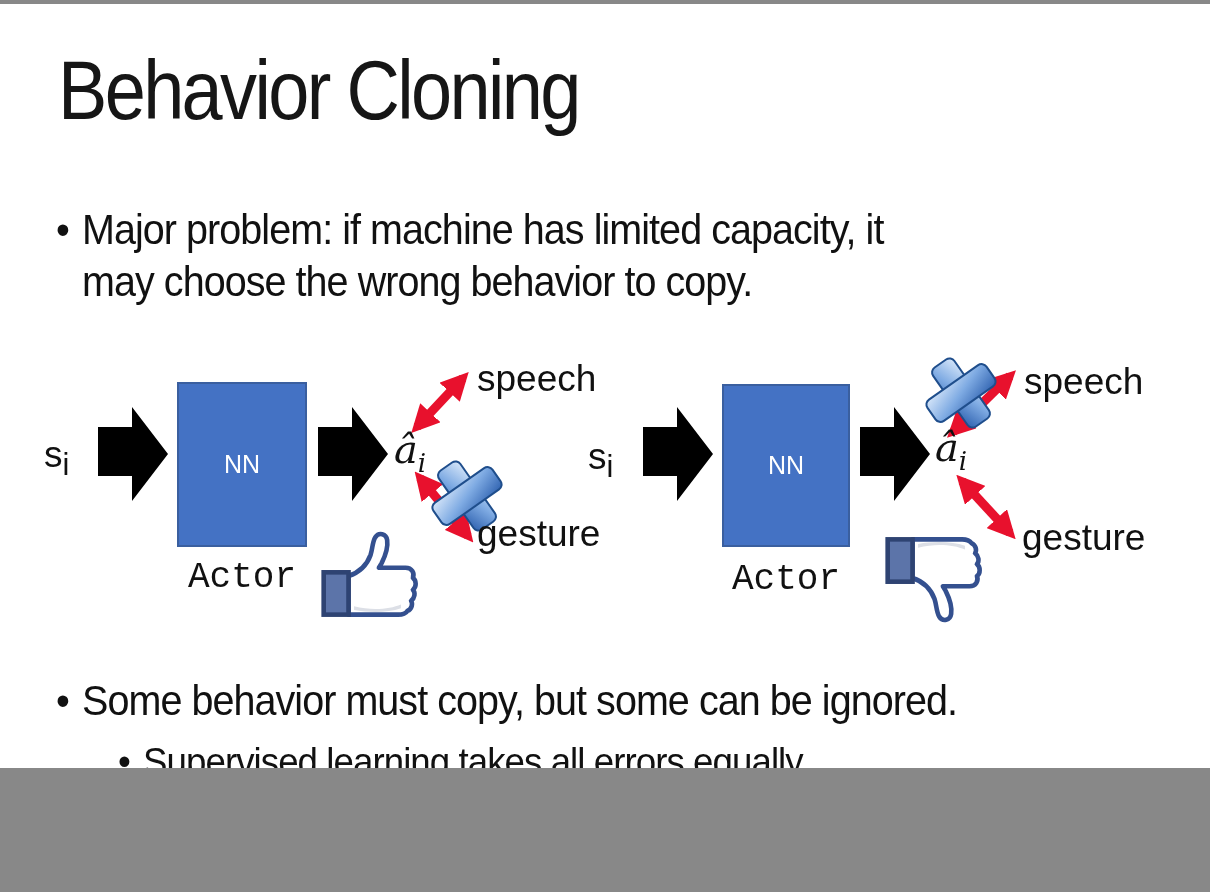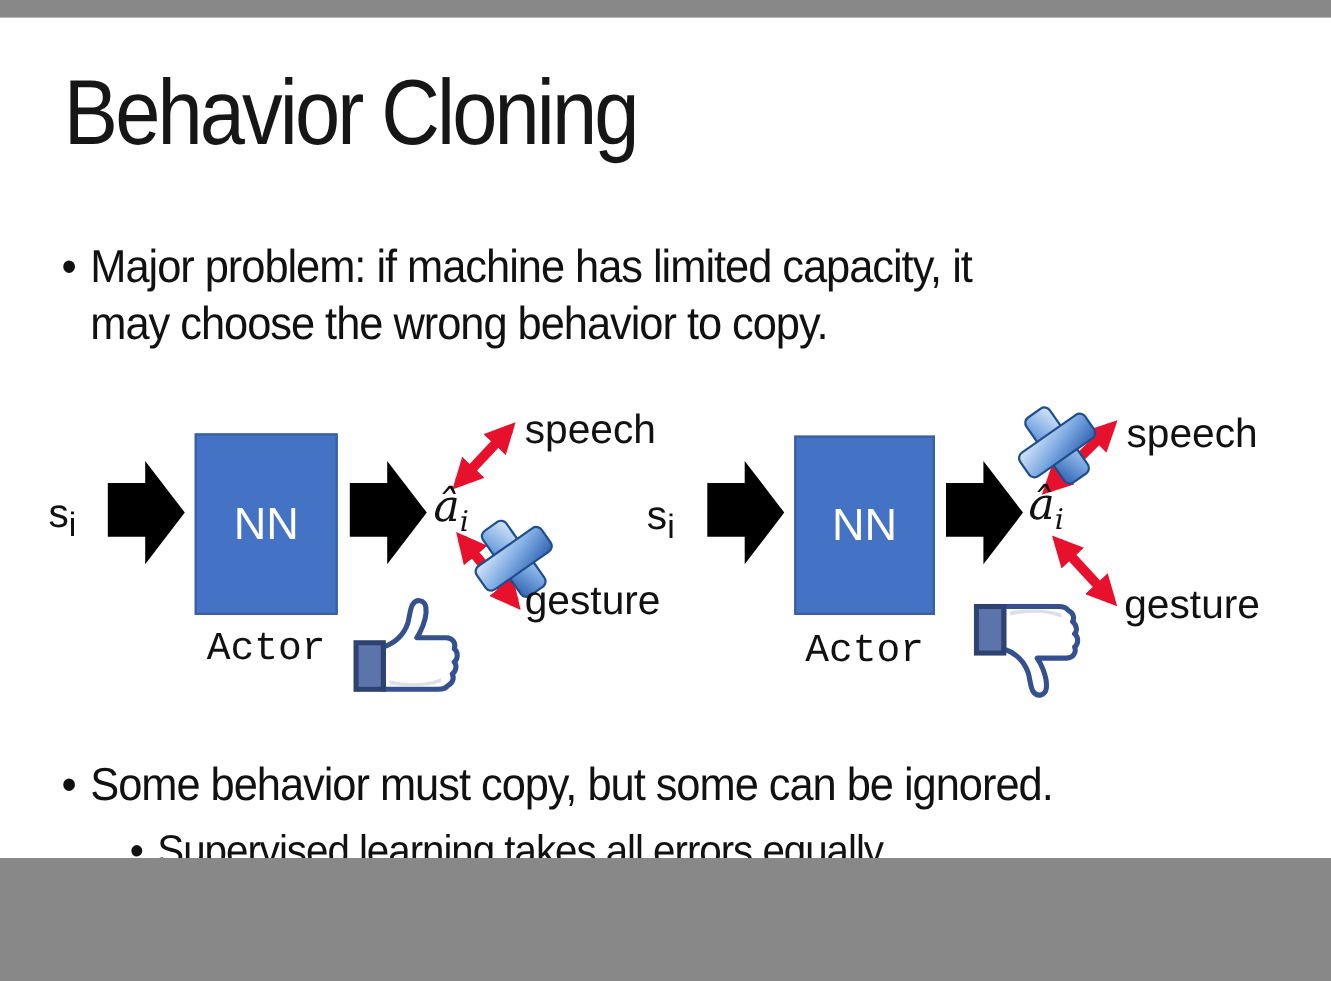--- a/index.html
+++ b/index.html
@@ -5,42 +5,42 @@
   :root{
     --nn_box:#4472C4; --nn_border:#3A5F9F; --arrow_red:#E8112D;
     --cross_light:#D9E8FA; --cross_mid:#7FABE3; --cross_dark:#2F62B0; --cross_edge:#1F4E8C;
     --thumb_outline:#34508F; --thumb_cuff:#5C74A9; --thumb_cuff_edge:#2E4372;
     --ink:#111111; --bg:#FFFFFF;
   }
   html,body{margin:0;padding:0;background:#888;}
   .slide{
     position:relative; width:1210px; height:764px; background:var(--bg);
     overflow:hidden; font-family:"Liberation Sans", sans-serif; color:var(--ink);
-    margin:16px auto;
+    margin:4px auto;
   }
   .title{
     position:absolute; left:58px; top:38px; font-size:84px; font-weight:400;
     letter-spacing:-3px; transform:scaleX(0.88); transform-origin:left top;
     white-space:nowrap; color:#161616;
   }
   .bullet{position:absolute; display:flex; align-items:flex-start;}
   .bullet .dot{flex:0 0 auto; margin-right:14px;}
   .b1{left:56px; top:200px; font-size:42px; line-height:52px; letter-spacing:-1px;
       transform:scaleX(0.94); transform-origin:left top;}
   .b2{left:56px; top:672px; font-size:42px; line-height:50px; letter-spacing:-1px;
       transform:scaleX(0.94); transform-origin:left top;}
   .b3{left:118px; top:734px; font-size:39px; line-height:48px; letter-spacing:-1px;
       transform:scaleX(0.94); transform-origin:left top;}
   .dlabel{position:absolute; white-space:nowrap; line-height:1;}
   .mathv{font-family:"DejaVu Serif", serif; font-style:italic; font-size:40px;text-align:right;}
   .mathv sub{font-size:26px; line-height:0;}
   .nnbox{
     position:absolute; background:var(--nn_box); border:2px solid var(--nn_border);
     display:flex; align-items:center; justify-content:center;
-    color:#fff; font-size:41px; box-sizing:border-box;
+    color:#fff; font-size:25px; box-sizing:border-box;
   }
   .nnbox-left{left:177px; top:378px; width:130px; height:165px;}
   .nnbox-right{left:722px; top:380px; width:128px; height:163px;}
   .actor{font-size:36px; text-align:center;font-family:Liberation Mono, monospace;}
   .actor-left{left:177px; top:556px; width:130px;}
   .actor-right{left:722px; top:558px; width:128px;}
   .io{font-size:37px;}
   .overlay{position:absolute; left:0; top:340px; width:1210px; height:330px;}
   .bottom-bar{position:absolute; left:20px; top:884px; width:468px; height:8px; background:#000;}
 </style>

